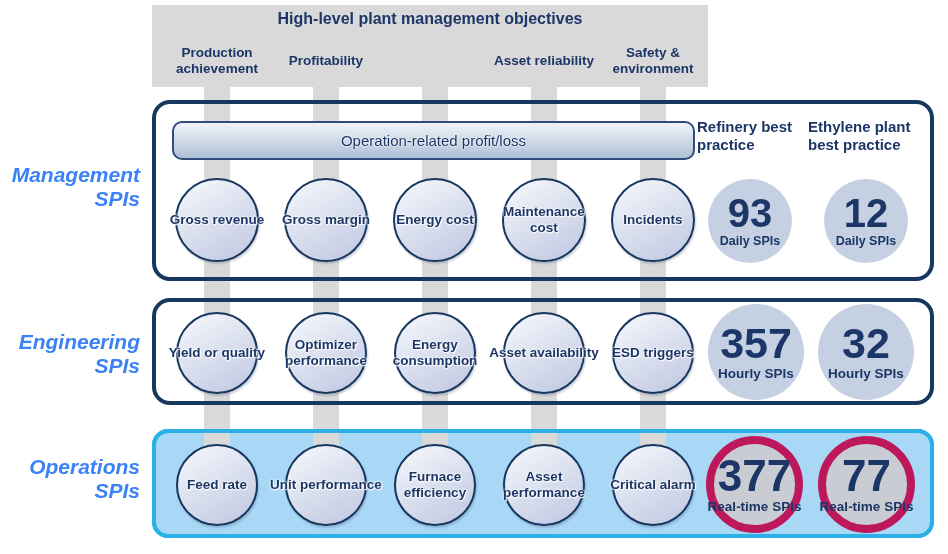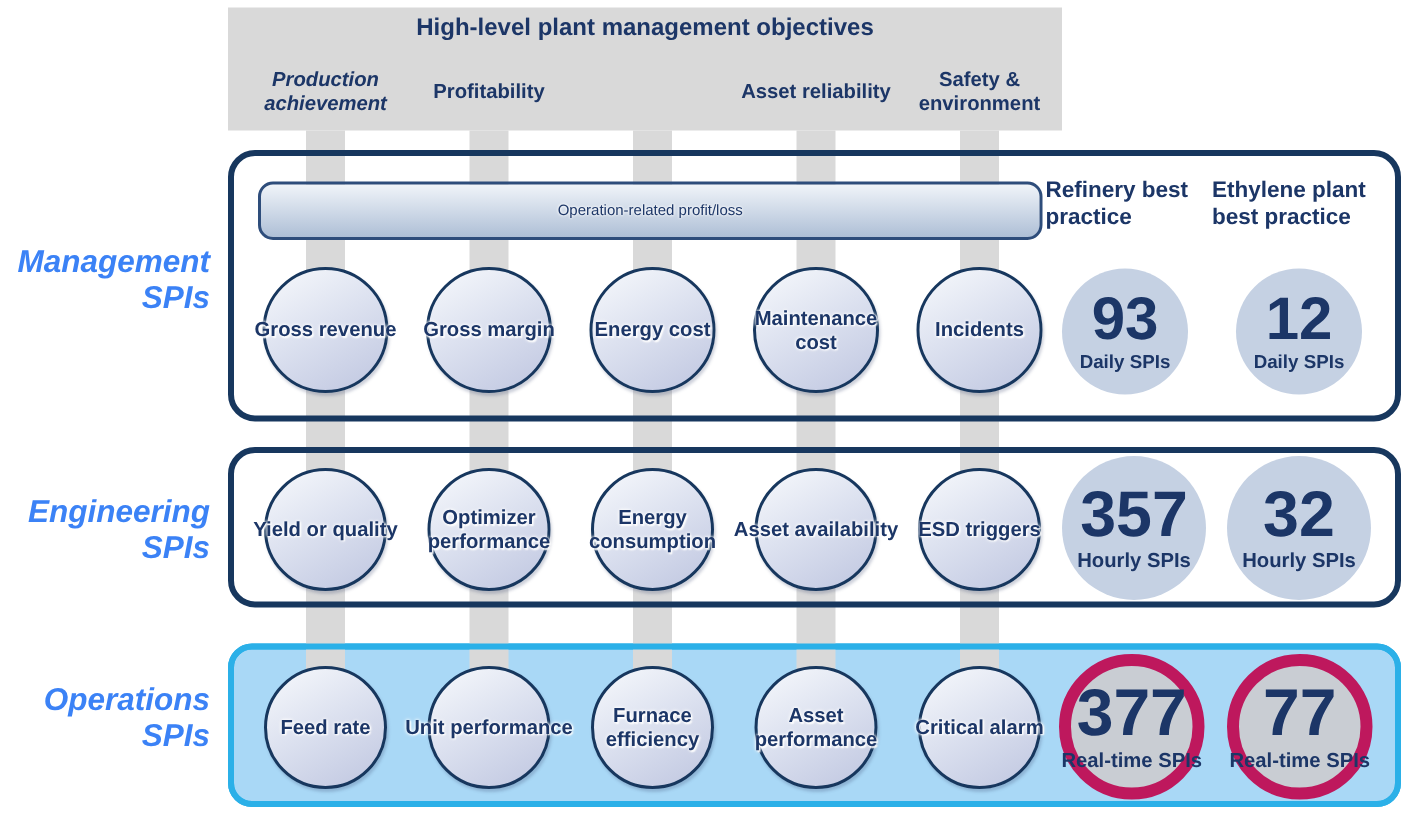--- a/index.html
+++ b/index.html
@@ -23,21 +23,21 @@
   .ops-border{left:152px;top:429px;width:782px;height:109px;border:4px solid #2bb0e8;border-radius:16px;background:transparent;z-index:2;}
 
   
   .row-label{left:0;width:140px;text-align:right;font-size:21px;font-weight:bold;font-style:italic;
     color:#3b82f6;line-height:1.12;z-index:2;}
 
   
   .pill{left:172px;top:121px;width:523px;height:39px;border:2px solid #2e4d7b;border-radius:10px;
     background:linear-gradient(#f0f4f9 0%,#ccd7e6 55%,#aebfd6 100%);
     display:flex;align-items:center;justify-content:center;
-    font-size:10px;color:#1c3667;z-index:3;
+    font-size:15px;color:#1c3667;z-index:3;
     text-shadow:0 0 2px #fff,0 0 2px #fff;}
 
   
   .circle{border:2.5px solid #17375e;border-radius:50%;z-index:3;
     background:linear-gradient(150deg,#f7f9fc 0%,#dde2f0 45%,#bfc6e0 100%);
     box-shadow:1px 2px 2px rgba(60,70,110,0.25);}
   .circle .lbl{position:absolute;left:50%;top:50%;transform:translate(-50%,-50%);
     width:112px;text-align:center;font-size:13.5px;font-weight:bold;color:#1c3667;line-height:1.15;
     text-shadow:0 0 2px #fff,0 0 3px #fff,1px 1px 1px rgba(255,255,255,.95);}
   .d84{width:84px;height:84px;}
@@ -62,21 +62,21 @@
   .bp-header{top:102px;height:68px;display:flex;align-items:center;justify-content:center;text-align:left;
     font-size:15px;font-weight:bold;color:#1c3667;line-height:1.22;z-index:3;}
 </style>
 </head>
 <body>
 
 <div id="canvas">
 
   <div class="abs banner"></div>
   <div class="abs banner-title">High-level plant management objectives</div>
-  <div class="abs obj-label" style="left:159px;font-style:italic;">Production achievement</div>
+  <div class="abs obj-label" style="left:159px;">Production achievement</div>
   <div class="abs obj-label" style="left:268px;">Profitability</div>
   <div class="abs obj-label" style="left:486px;">Asset reliability</div>
   <div class="abs obj-label" style="left:595px;">Safety &amp; environment</div>
 
   <div class="abs bar" style="left:204px;"></div>
   <div class="abs bar" style="left:313px;"></div>
   <div class="abs bar" style="left:422px;"></div>
   <div class="abs bar" style="left:531px;"></div>
   <div class="abs bar" style="left:640px;"></div>
 

